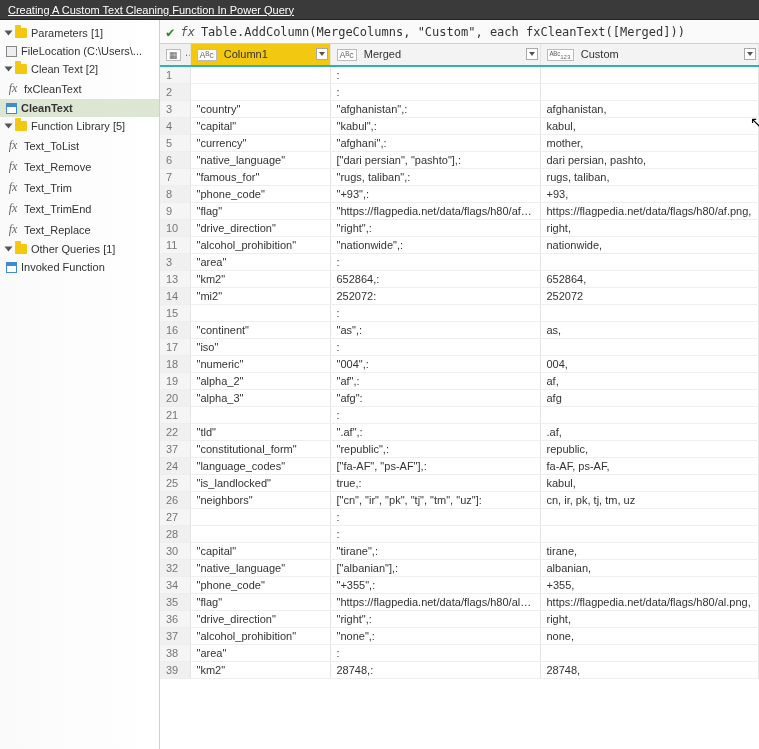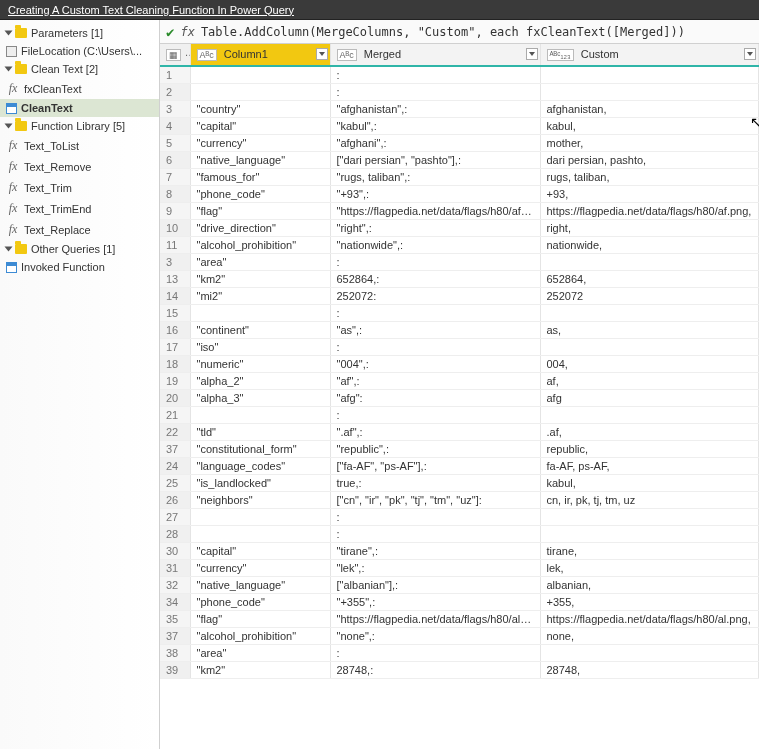--- a/index.html
+++ b/index.html
@@ -473,44 +473,44 @@
               <td>:</td>
               <td></td>
             </tr>
             <tr>
               <td class="col-rownum">30</td>
               <td>"capital"</td>
               <td>"tirane",:</td>
               <td>tirane,</td>
             </tr>
             <tr>
-              <td class="col-rownum">31</td>
-              <td>"currency"</td>
-              <td>"lek",:</td>
-              <td>lek,</td>
-            </tr>
-            <tr>
               <td class="col-rownum">32</td>
               <td>"native_language"</td>
               <td>["albanian"],:</td>
               <td>albanian,</td>
             </tr>
             <tr>
               <td class="col-rownum">34</td>
               <td>"phone_code"</td>
               <td>"+355",:</td>
               <td>+355,</td>
             </tr>
             <tr>
               <td class="col-rownum">35</td>
               <td>"flag"</td>
               <td>"https://flagpedia.net/data/flags/h80/al.png",</td>
               <td>https://flagpedia.net/data/flags/h80/al.png,</td>
             </tr>
             <tr>
+              <td class="col-rownum">36</td>
+              <td>"drive_direction"</td>
+              <td>"right",:</td>
+              <td>right,</td>
+            </tr>
+            <tr>
               <td class="col-rownum">37</td>
               <td>"alcohol_prohibition"</td>
               <td>"none",:</td>
               <td>none,</td>
             </tr>
             <tr>
               <td class="col-rownum">38</td>
               <td>"area"</td>
               <td>:</td>
               <td></td>

